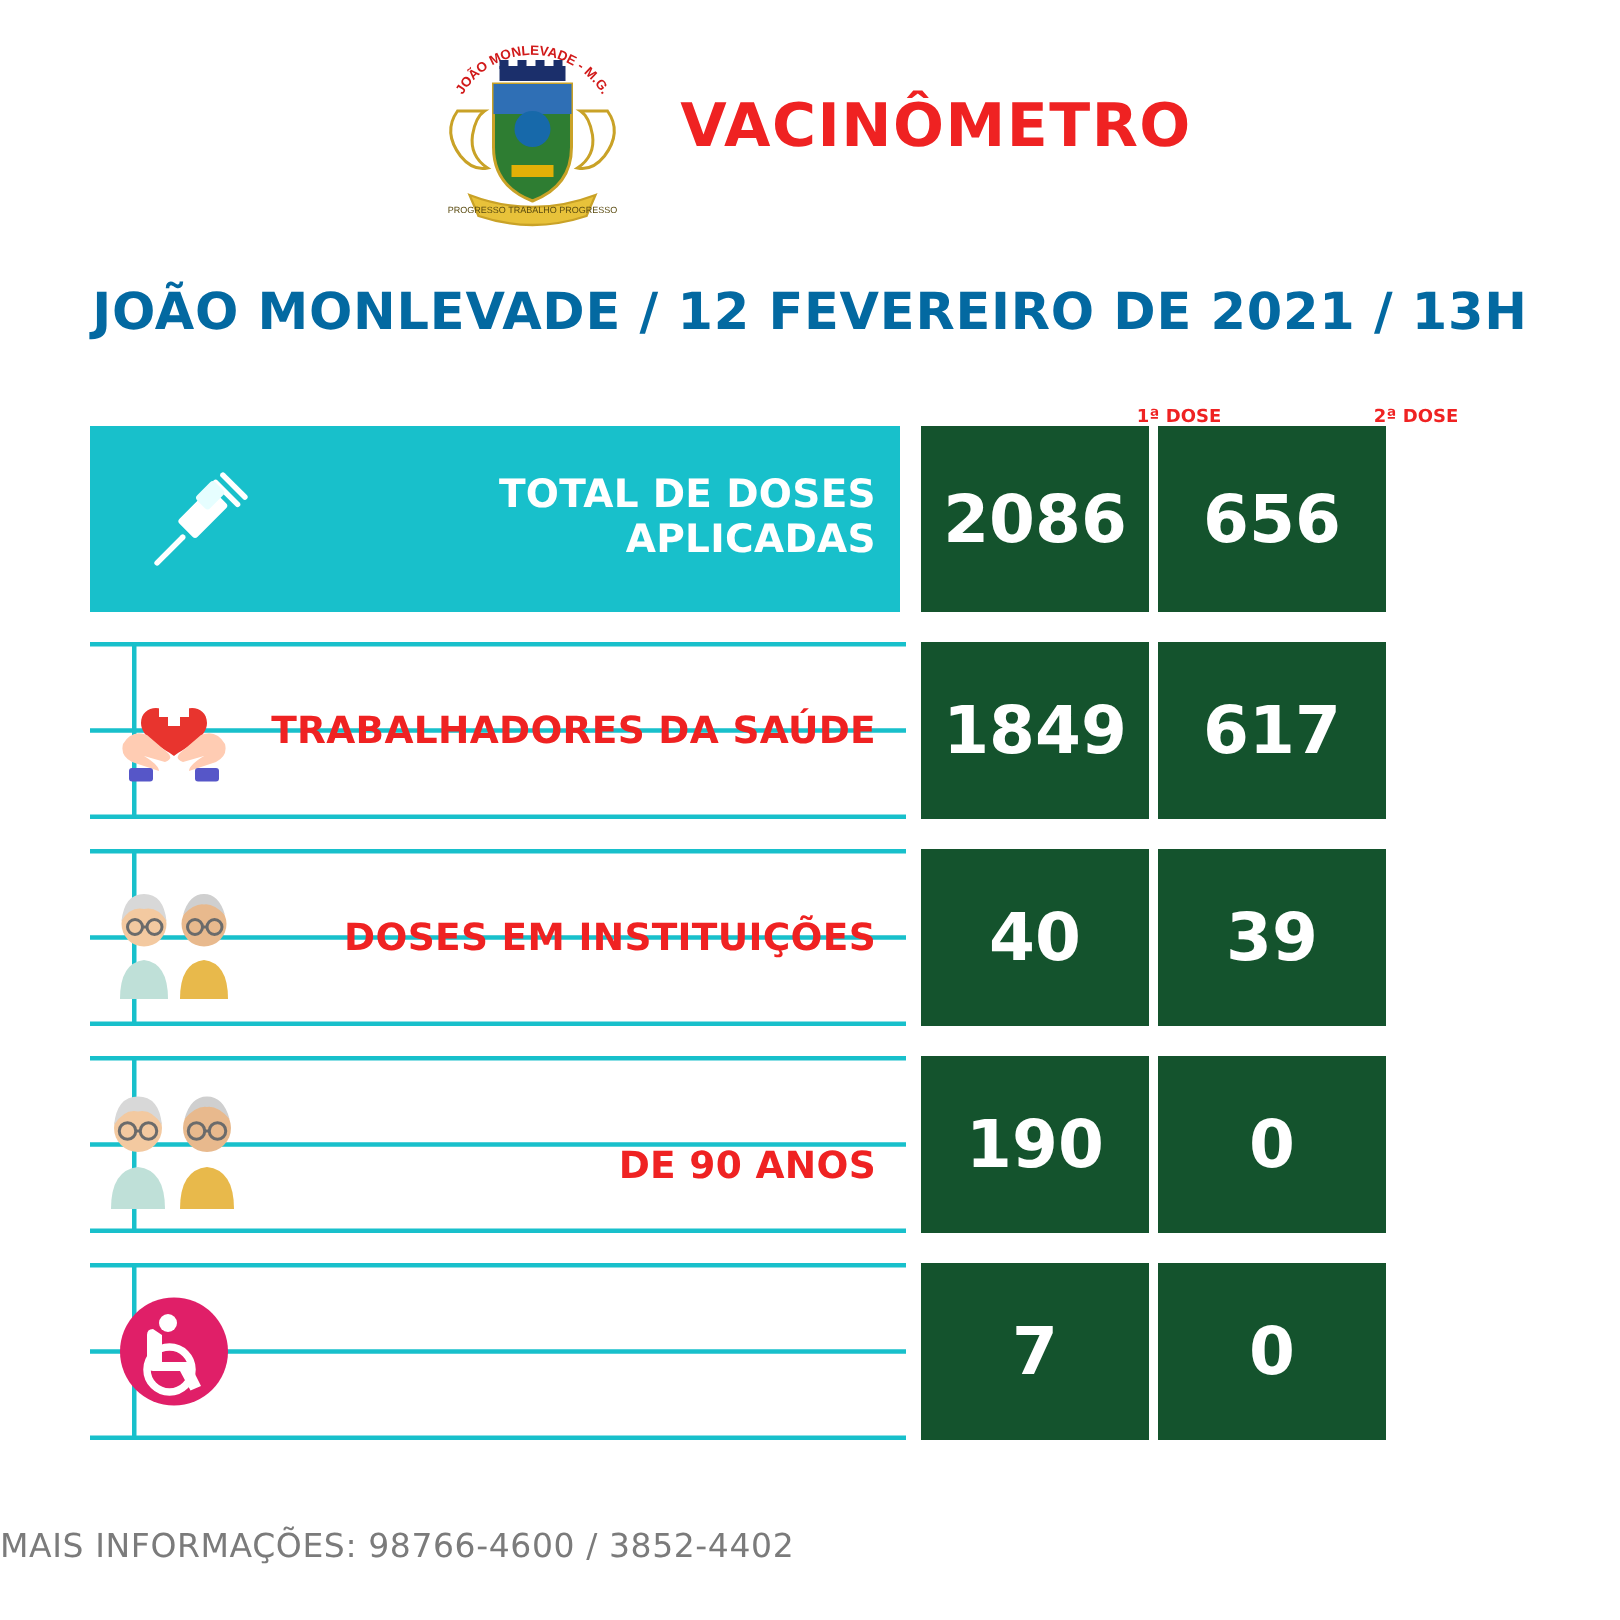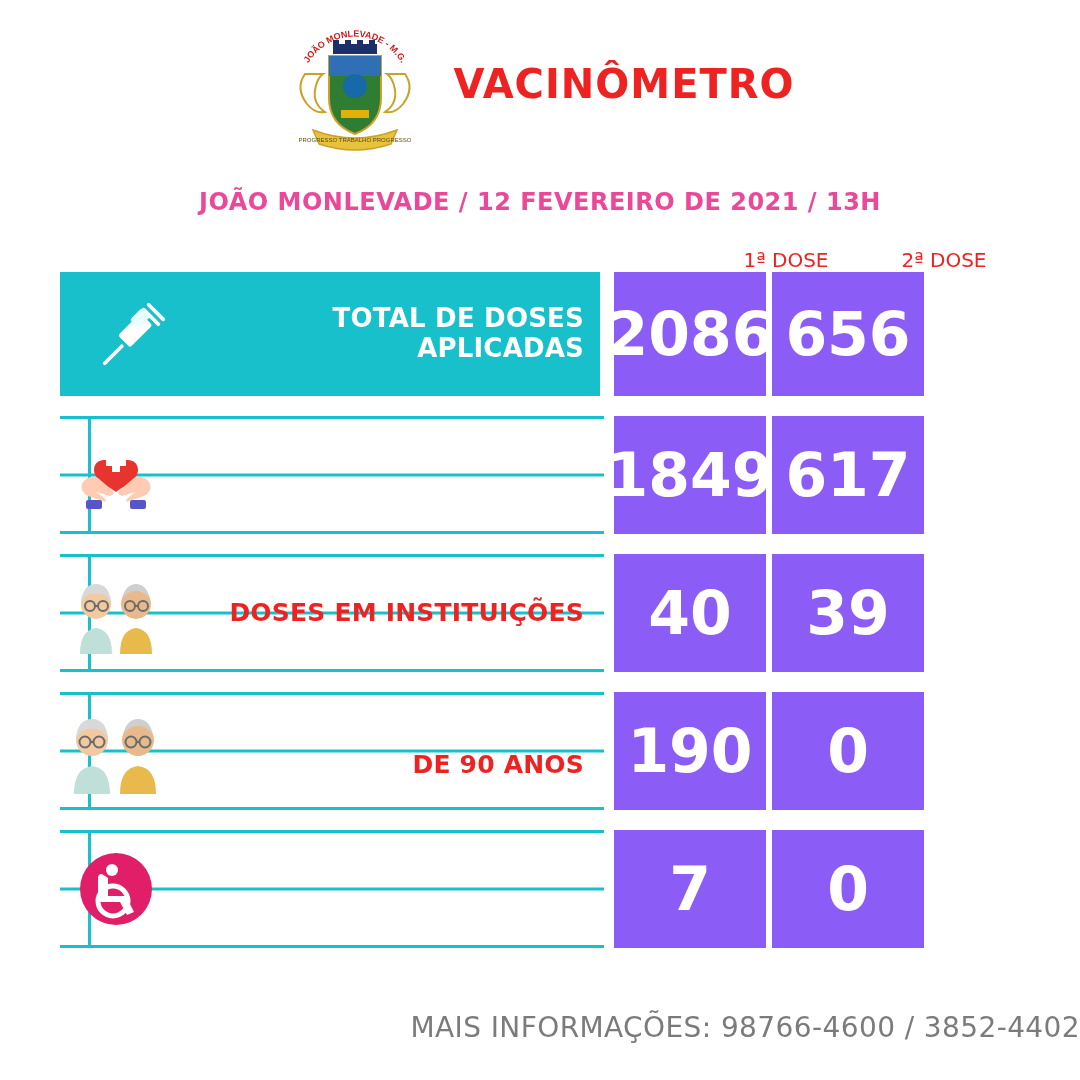--- a/index.html
+++ b/index.html
@@ -37,22 +37,22 @@
     font-size: 40px;
     font-weight: bold;
     color: #ef2222;
     letter-spacing: 1px;
     line-height: 1;
     font-family: "DejaVu Sans", sans-serif;
   }
 
   .subtitle {
     text-align: center;
-    color: #ec4899;
-    font-size: 24px;
+    color: #0369a1;
+    font-size: 34px;
     font-weight: bold;
     letter-spacing: 0.5px;
     margin-top: 48px;
     font-family: "DejaVu Sans", sans-serif;
   }
 
   
   .board {
     position: relative;
     margin: 0 auto;
@@ -64,22 +64,22 @@
     display: flex;
     justify-content: flex-end;
     align-items: flex-end;
     height: 30px;
     padding-right: 0;
   }
   .dose-head .dose-label {
     width: 152px;
     text-align: center;
     color: #ef2222;
-    font-weight: normal;
-    font-size: 20px;
+    font-weight: bold;
+    font-size: 12px;
     font-family: "DejaVu Sans", sans-serif;
   }
   .dose-head .dose-label.first { margin-right: 6px; }
 
   .row {
     display: flex;
     align-items: stretch;
     margin-bottom: 20px;
     height: 118px;
     position: relative;
@@ -163,39 +163,39 @@
     letter-spacing: 0.2px;
     position: relative;
     z-index: 2;
     font-family: "DejaVu Sans", sans-serif;
   }
   .label-cell.filled .label-text { font-size: 26px; }
 
   .value-cell {
     width: 152px;
     flex: 0 0 152px;
-    background: #8b5cf6;
+    background: #14532d;
     color: #ffffff;
-    font-size: 60px;
+    font-size: 44px;
     font-weight: bold;
     display: flex;
     align-items: center;
     justify-content: center;
     font-family: "DejaVu Sans", sans-serif;
   }
   .value-cell.first { margin-right: 6px; margin-left: 14px; }
 
   .footer {
     position: absolute;
     left: 0;
     right: 0;
     bottom: 36px;
-    text-align: right;
+    text-align: left;
     color: #7b7b7b;
-    font-size: 28px;
+    font-size: 22px;
     letter-spacing: 0.4px;
     font-family: "DejaVu Sans", sans-serif;
   }
   .syringe {
     width: 78px;
     height: 78px;
   }
 </style>
 </head>
 <body>
@@ -268,20 +268,21 @@
         <svg width="84" height="74" viewBox="0 0 84 74" aria-hidden="true">
           <path d="M42 30 c-6 -12 -22 -10 -22 2 c0 10 14 16 22 22 c8 -6 22 -12 22 -22 c0 -12 -16 -14 -22 -2z" fill="#e8342e"></path>
           <rect x="38" y="14" width="8" height="20" fill="#ffffff"></rect>
           <rect x="32" y="20" width="20" height="8" fill="#ffffff"></rect>
           <path d="M8 46 q6 -10 16 -6 l14 12 q4 4 -2 6 l-14 -4 q10 6 10 10 l-18 -6 q-8 -4 -6 -12z" fill="#ffccb3"></path>
           <path d="M76 46 q-6 -10 -16 -6 l-14 12 q-4 4 2 6 l14 -4 q-10 6 -10 10 l18 -6 q8 -4 6 -12z" fill="#ffccb3"></path>
           <rect x="12" y="62" width="16" height="9" rx="2" fill="#5656c8"></rect>
           <rect x="56" y="62" width="16" height="9" rx="2" fill="#5656c8"></rect>
         </svg>
       </div>
+      <div class="label-text">TRABALHADORES DA SAÚDE</div>
     </div>
     <div class="value-cell first">1849</div>
     <div class="value-cell">617</div>
   </div>
 
   <div class="row">
     <div class="label-cell">
       <div class="stripes">
           <div class="stripe-mid"></div>
           <div class="stripe-tick"></div>

